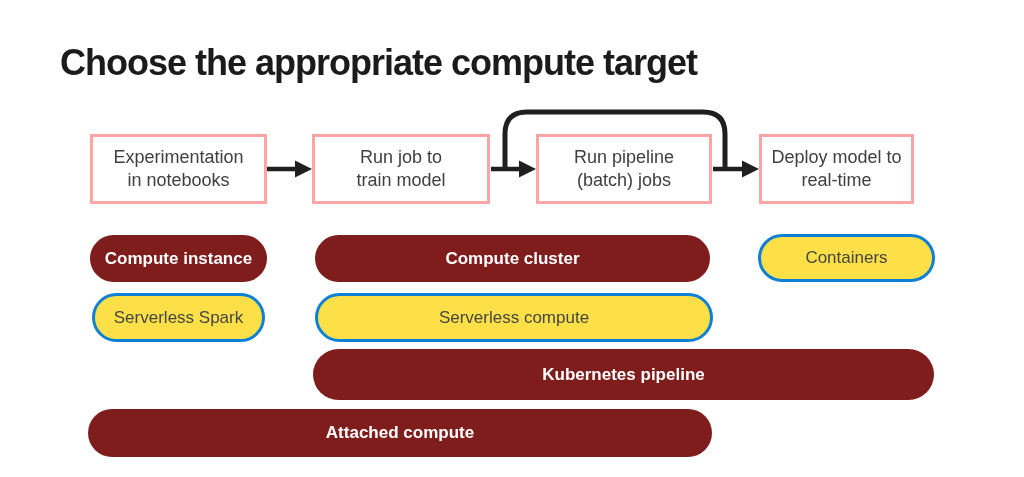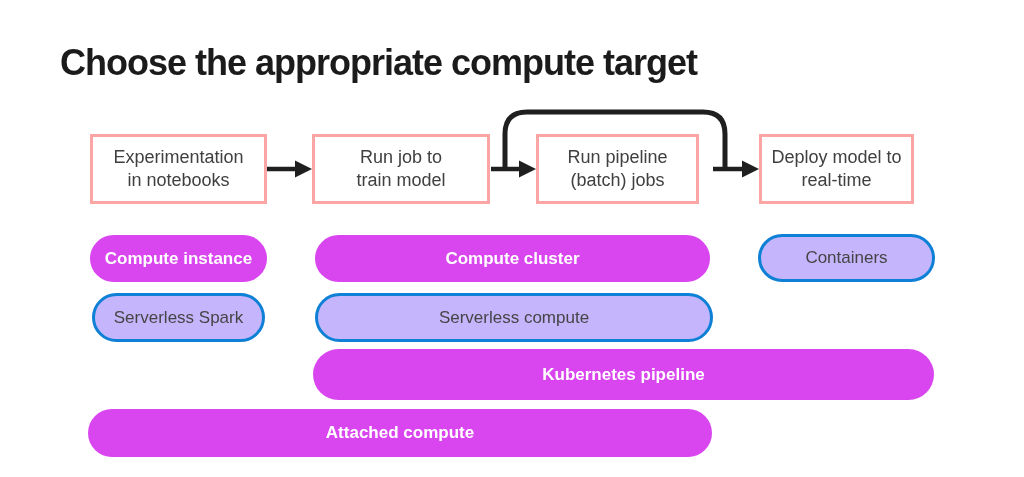--- a/index.html
+++ b/index.html
@@ -52,47 +52,47 @@
     position: absolute;
     box-sizing: border-box;
     border-radius: 999px;
     display: flex;
     align-items: center;
     justify-content: center;
     font-size: 17px;
     white-space: nowrap;
   }
   .pill.filled {
-    background: #d946ef;
+    background: #7f1d1d;
     color: #ffffff;
     font-weight: 600;
   }
   .pill.outlined {
-    background: #c4b5fd;
+    background: #fde047;
     border: 3px solid #0e81d6;
     color: #454545;
     font-weight: 400;
   }
 </style>
 </head>
 <body>
 
 <div class="canvas">
 
   <div class="slide-title">Choose the appropriate compute target</div>
 
   <div class="flow-box" style="left:90px;width:177px;">
     <span>Experimentation</span>
     <span>in notebooks</span>
   </div>
   <div class="flow-box" style="left:312px;width:178px;">
     <span>Run job to</span>
     <span>train model</span>
   </div>
-  <div class="flow-box" style="left:536px;width:163px;">
+  <div class="flow-box" style="left:536px;width:176px;">
     <span>Run pipeline</span>
     <span>(batch) jobs</span>
   </div>
   <div class="flow-box" style="left:759px;width:155px;">
     <span>Deploy model to</span>
     <span>real-time</span>
   </div>
 
   <svg class="arrow-layer" width="1024" height="477" viewBox="0 0 1024 477">
     <g stroke="#1f1f1f" stroke-width="4.5" fill="none">

